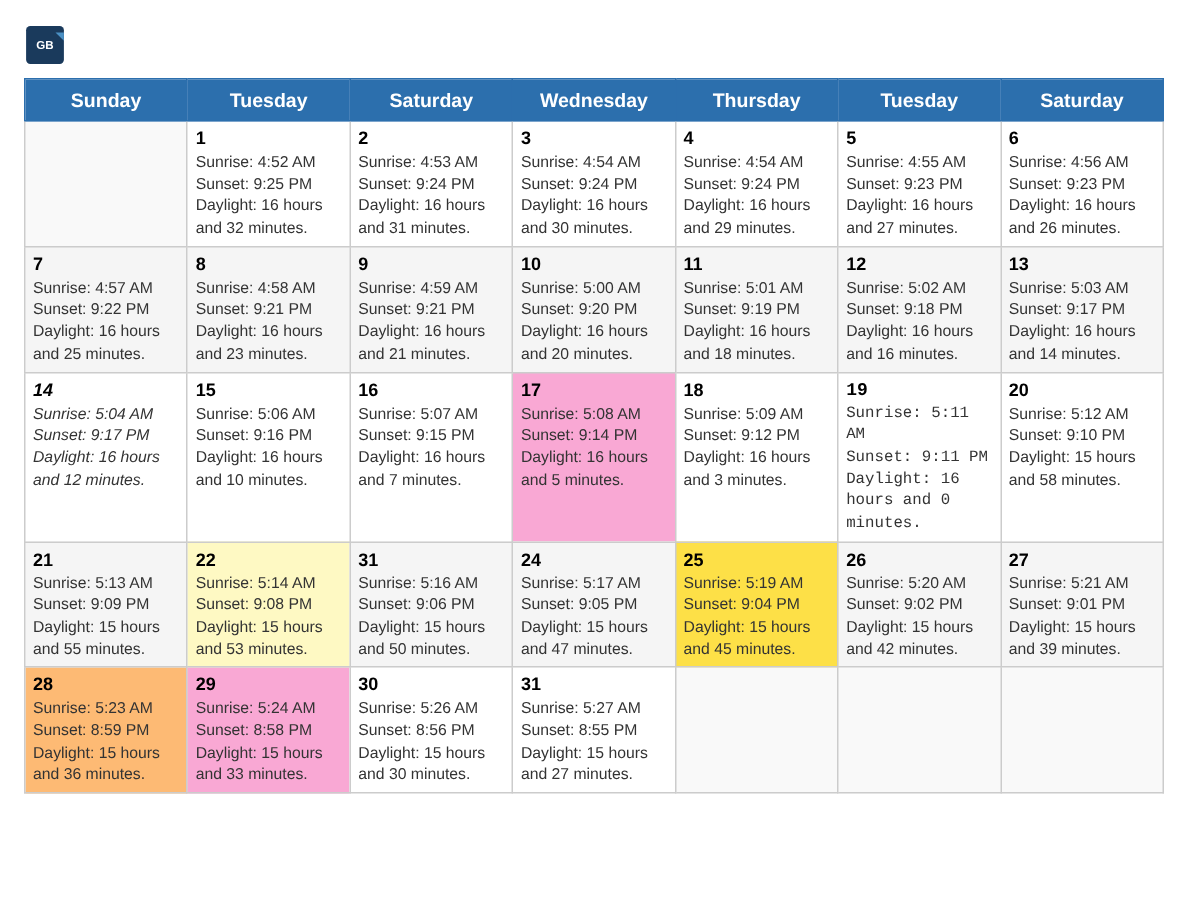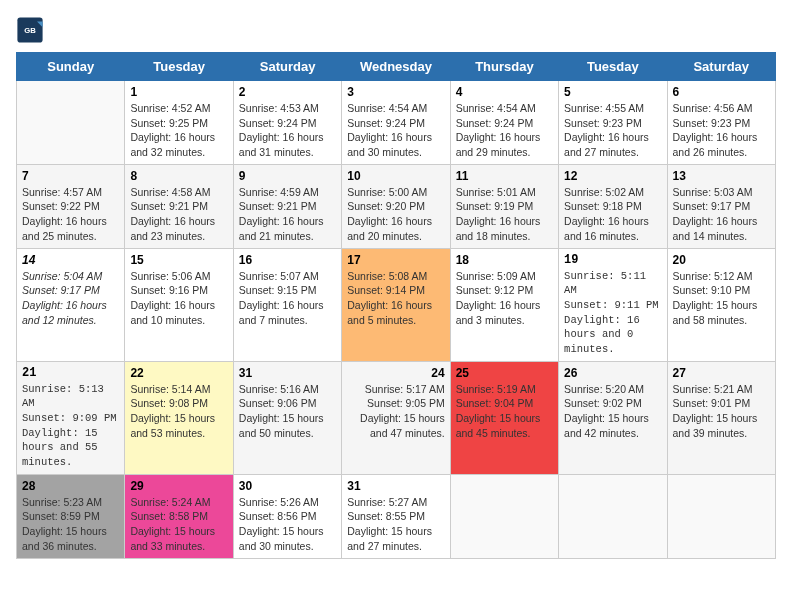--- a/index.html
+++ b/index.html
@@ -224,21 +224,21 @@
         <div class="day-info">
           Sunrise: 5:06 AM<br>Sunset: 9:16 PM<br>Daylight: 16 hours and 10 minutes.
         </div>
         </td>
         <td style="background-color: rgb(255, 255, 255); border-radius: 23px;">
           <span class="date-num">16</span>
         <div class="day-info">
           Sunrise: 5:07 AM<br>Sunset: 9:15 PM<br>Daylight: 16 hours and 7 minutes.
         </div>
         </td>
-        <td style="background-color: #fdba74;">
+        <td style="background-color: #f9a8d4;">
           <span class="date-num">17</span>
         <div class="day-info">
           Sunrise: 5:08 AM<br>Sunset: 9:14 PM<br>Daylight: 16 hours and 5 minutes.
         </div>
         </td>
         <td style="background-color: rgb(255, 255, 255);">
           <span class="date-num">18</span>
         <div class="day-info">
           Sunrise: 5:09 AM<br>Sunset: 9:12 PM<br>Daylight: 16 hours and 3 minutes.
         </div>
@@ -250,71 +250,71 @@
         </div>
         </td>
         <td style="background-color: rgb(255, 255, 255);">
           <span class="date-num">20</span>
         <div class="day-info">
           Sunrise: 5:12 AM<br>Sunset: 9:10 PM<br>Daylight: 15 hours and 58 minutes.
         </div>
         </td>
       </tr>
       <tr>
-        <td style="background-color: rgb(245, 245, 245); font-family: Liberation Mono, monospace;">
+        <td style="background-color: rgb(245, 245, 245);">
           <span class="date-num">21</span>
         <div class="day-info">
           Sunrise: 5:13 AM<br>Sunset: 9:09 PM<br>Daylight: 15 hours and 55 minutes.
         </div>
         </td>
         <td style="background-color: #fef9c3;">
           <span class="date-num">22</span>
         <div class="day-info">
           Sunrise: 5:14 AM<br>Sunset: 9:08 PM<br>Daylight: 15 hours and 53 minutes.
         </div>
         </td>
         <td style="background-color: rgb(245, 245, 245);">
           <span class="date-num">31</span>
         <div class="day-info">
           Sunrise: 5:16 AM<br>Sunset: 9:06 PM<br>Daylight: 15 hours and 50 minutes.
         </div>
         </td>
-        <td style="background-color: rgb(245, 245, 245); text-align: right;">
+        <td style="background-color: rgb(245, 245, 245);">
           <span class="date-num">24</span>
         <div class="day-info">
           Sunrise: 5:17 AM<br>Sunset: 9:05 PM<br>Daylight: 15 hours and 47 minutes.
         </div>
         </td>
-        <td style="background-color: #ef4444; margin-top: 40px;">
+        <td style="background-color: #fde047; margin-top: 40px;">
           <span class="date-num">25</span>
         <div class="day-info">
           Sunrise: 5:19 AM<br>Sunset: 9:04 PM<br>Daylight: 15 hours and 45 minutes.
         </div>
         </td>
         <td style="background-color: rgb(245, 245, 245);">
           <span class="date-num">26</span>
         <div class="day-info">
           Sunrise: 5:20 AM<br>Sunset: 9:02 PM<br>Daylight: 15 hours and 42 minutes.
         </div>
         </td>
         <td style="background-color: rgb(245, 245, 245);">
           <span class="date-num">27</span>
         <div class="day-info">
           Sunrise: 5:21 AM<br>Sunset: 9:01 PM<br>Daylight: 15 hours and 39 minutes.
         </div>
         </td>
       </tr>
       <tr>
-        <td style="background-color: #a3a3a3;">
+        <td style="background-color: #fdba74;">
           <span class="date-num">28</span>
         <div class="day-info">
           Sunrise: 5:23 AM<br>Sunset: 8:59 PM<br>Daylight: 15 hours and 36 minutes.
         </div>
         </td>
-        <td style="background-color: #ec4899; margin-left: 16px;">
+        <td style="background-color: #f9a8d4; margin-left: 16px;">
           <span class="date-num">29</span>
         <div class="day-info">
           Sunrise: 5:24 AM<br>Sunset: 8:58 PM<br>Daylight: 15 hours and 33 minutes.
         </div>
         </td>
         <td style="background-color: rgb(255, 255, 255);">
           <span class="date-num">30</span>
         <div class="day-info">
           Sunrise: 5:26 AM<br>Sunset: 8:56 PM<br>Daylight: 15 hours and 30 minutes.
         </div>

